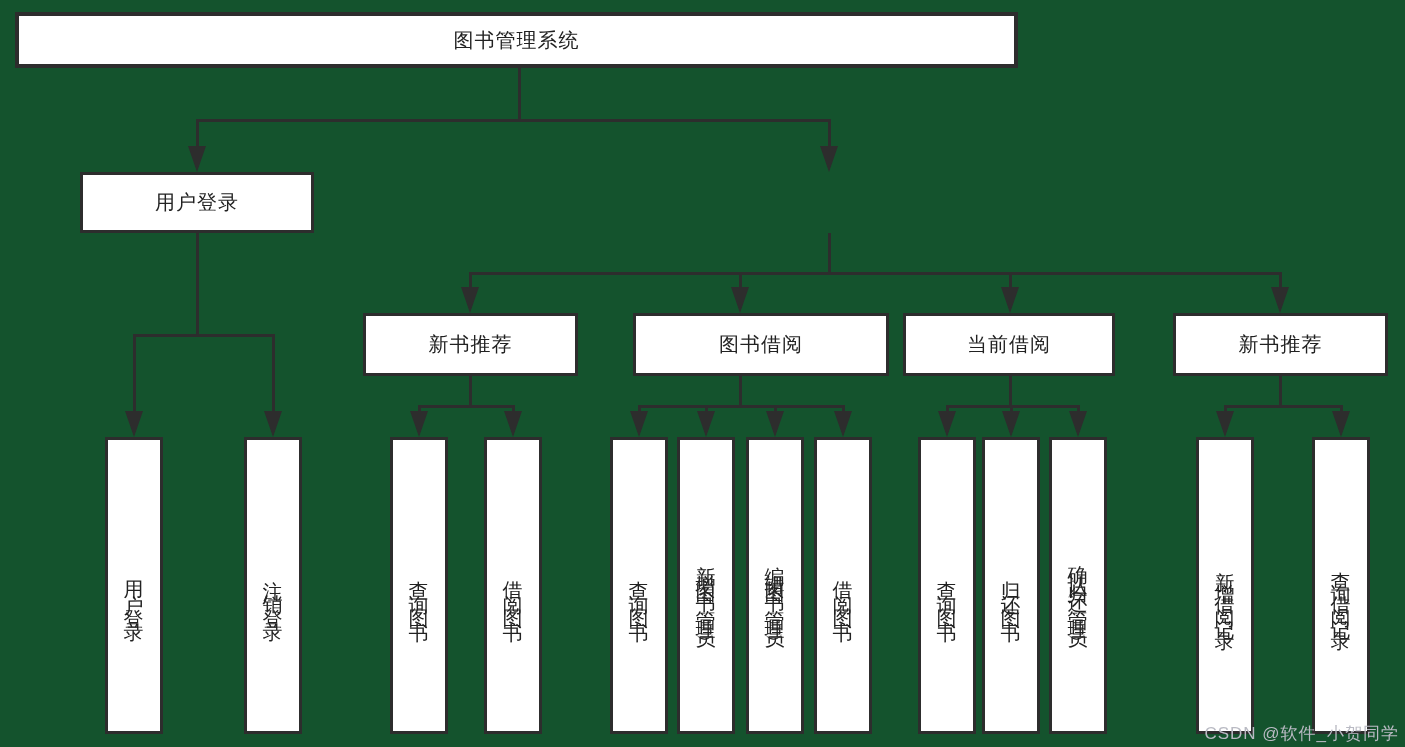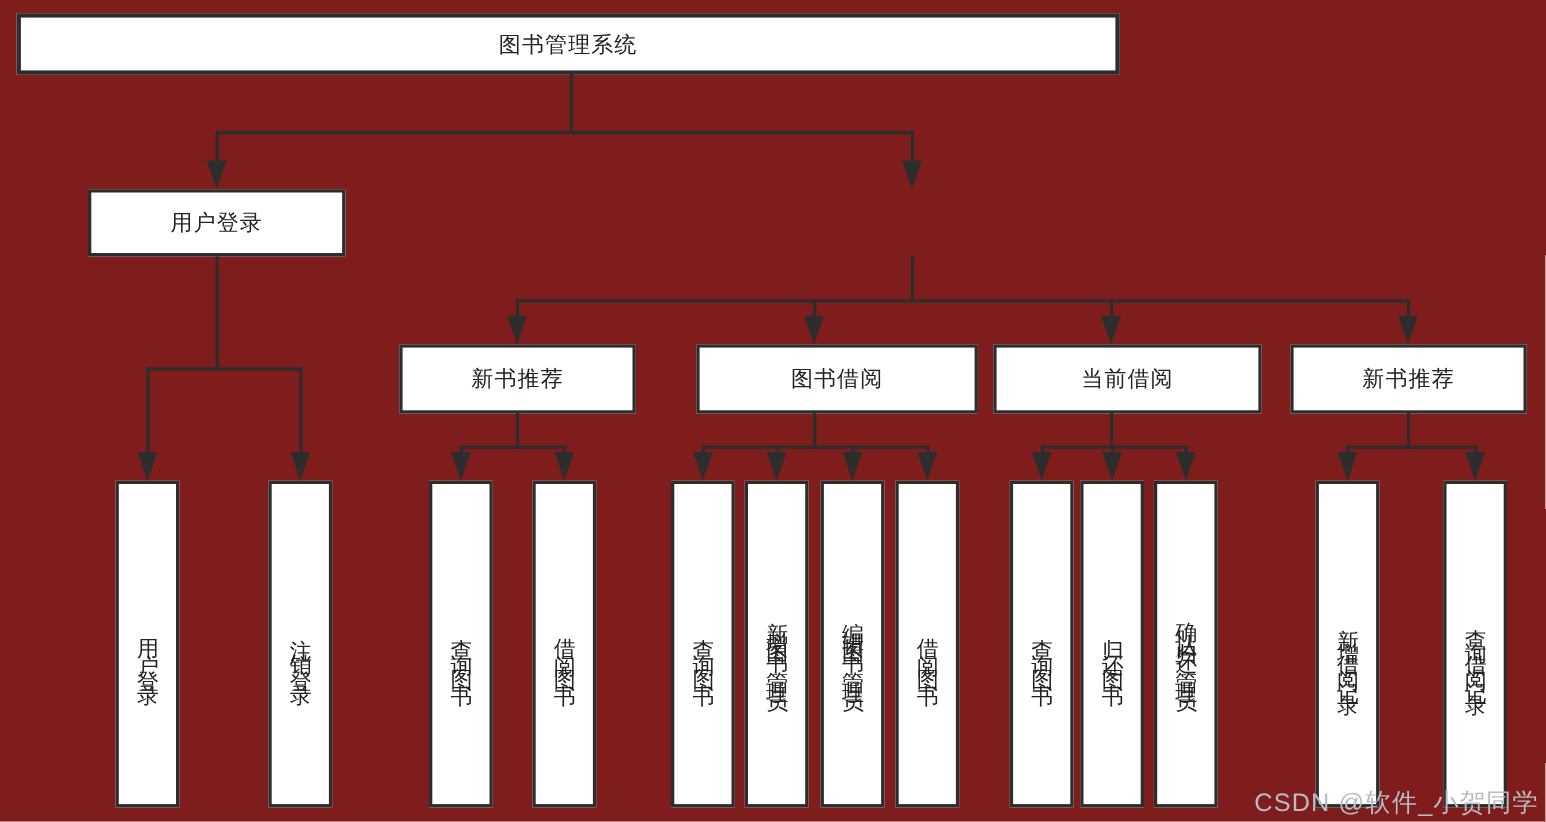--- a/index.html
+++ b/index.html
@@ -1,17 +1,17 @@
 <!DOCTYPE html>
 <html><head>
 <meta charset="utf-8">
 <style>
   html,body{margin:0;padding:0;background:#ffffff;}
   .canvas{
-    position:relative;width:1405px;height:747px;background:#7f1d1d;overflow:hidden;
+    position:relative;width:1405px;height:747px;background:#14532d;overflow:hidden;
     font-family:"Liberation Sans","DejaVu Sans",sans-serif;color:#222222;
   }
   
   .node{
     position:absolute;background:#ffffff;border:3px solid #2d2d2d;
     display:flex;align-items:center;justify-content:center;box-sizing:border-box;
   }
   .node.root{border-width:4px;}
   .hlabel{font-size:20px;letter-spacing:1px;white-space:nowrap;color:#222222;}
   .vbox{width:58px;top:437px;height:297px;}
@@ -24,21 +24,21 @@
   .s9{letter-spacing:9px;margin-top:9px;}
   
   .h{position:absolute;height:3px;background:#2d2d2d;}
   .v{position:absolute;width:3px;background:#2d2d2d;}
   .arr{
     position:absolute;width:0;height:0;
     border-left:9px solid transparent;border-right:9px solid transparent;
     border-top:26px solid #2d2d2d;
   }
   .watermark{
-    position:absolute;right:6px;bottom:2px;font-size:23px;color:#b9bac3;
+    position:absolute;right:6px;bottom:2px;font-size:17px;color:#b9bac3;
     letter-spacing:1px;white-space:nowrap;z-index:5;
   }
 </style>
 </head>
 <body>
 
 <div class="canvas">
 
   <div class="node root" style="left:15px;top:12px;width:1003px;height:56px;">
     <span class="hlabel">图书管理系统</span>
@@ -47,21 +47,21 @@
   <div class="node" style="left:80px;top:172px;width:234px;height:61px;">
     <span class="hlabel">用户登录</span>
   </div>
 
   <div class="node" style="left:363px;top:313px;width:215px;height:63px;">
     <span class="hlabel">新书推荐</span>
   </div>
   <div class="node" style="left:633px;top:313px;width:256px;height:63px;">
     <span class="hlabel">图书借阅</span>
   </div>
-  <div class="node" style="left:903px;top:313px;width:244px;height:63px;">
+  <div class="node" style="left:903px;top:313px;width:212px;height:63px;">
     <span class="hlabel">当前借阅</span>
   </div>
   <div class="node" style="left:1173px;top:313px;width:215px;height:63px;">
     <span class="hlabel">新书推荐</span>
   </div>
 
   <div class="node vbox" style="left:105px;">
     <span class="vlabel s4">用户登录</span>
   </div>
   <div class="node vbox" style="left:244px;">

